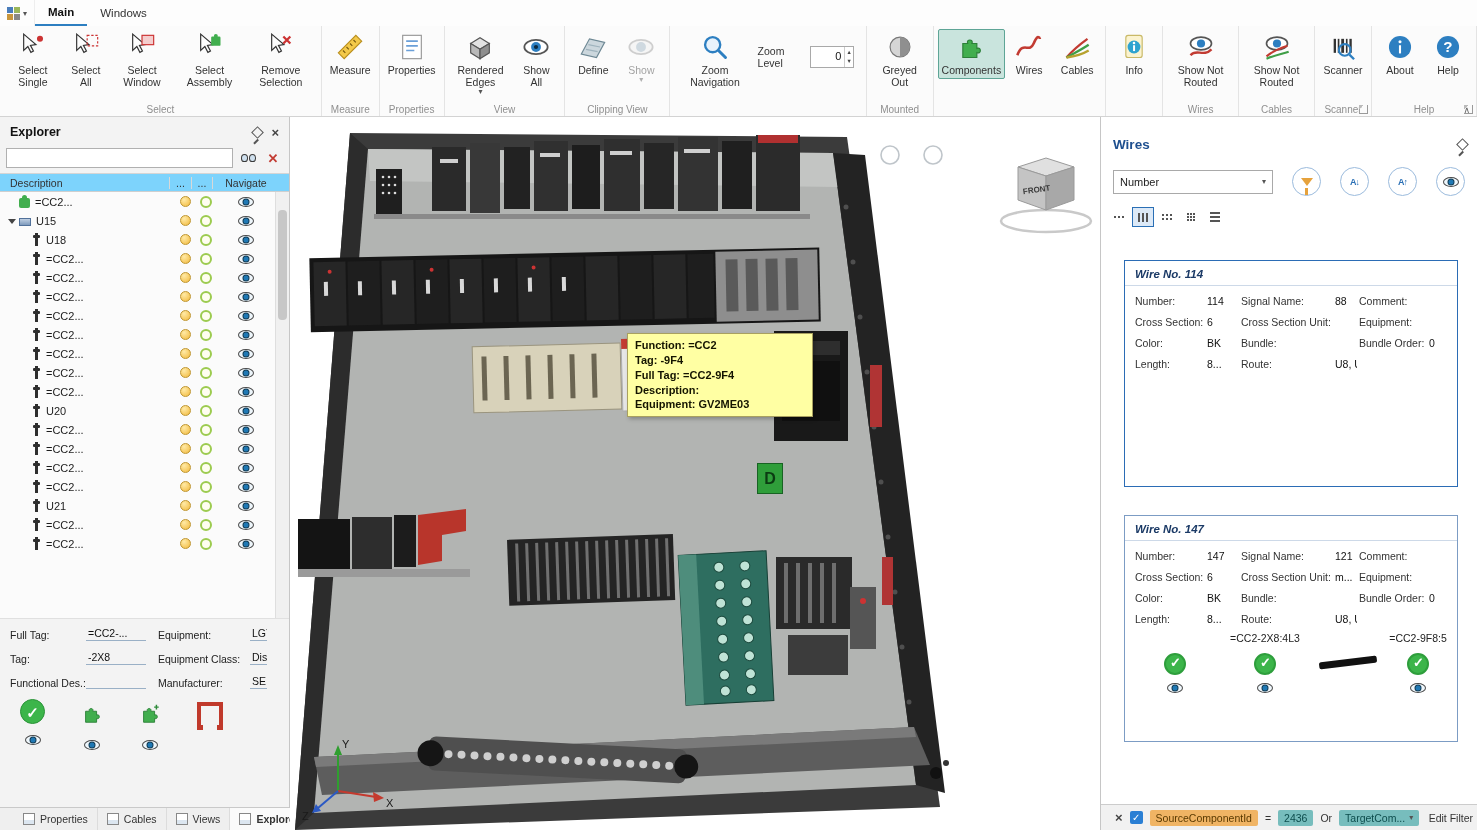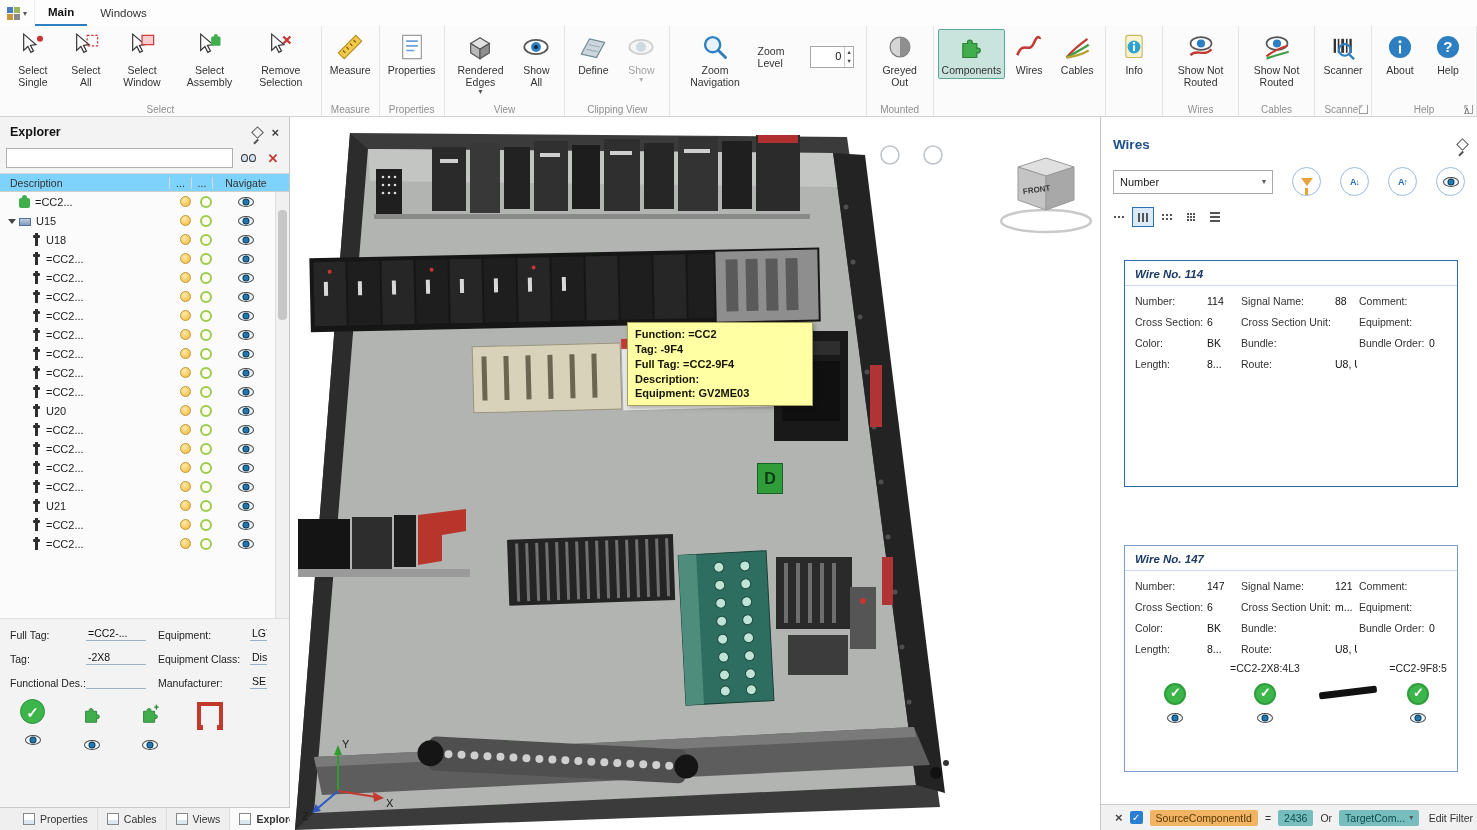--- a/index.html
+++ b/index.html
@@ -89,21 +89,21 @@
   .qbracket::before,.qbracket::after{content:"";position:absolute;bottom:-2px;width:6px;height:5px;background:#c0392b;}
   .qbracket::before{left:-4px;} .qbracket::after{right:-4px;}
   .spacer{flex:none;height:50px;}
   .bottom-tabs{flex:none;height:22px;border-top:1px solid #c9c9c9;background:#efefef;display:flex;align-items:stretch;padding-left:14px;}
   .btab{display:flex;align-items:center;gap:5px;padding:0 9px;font-size:10.5px;color:#333;border-right:1px solid #dcdcdc;cursor:default;}
   .btab.active{background:#fafafa;font-weight:bold;}
   .btab-ic{width:10px;height:10px;border:1px solid #888;background:linear-gradient(#fff 60%,#dce6f0 60%);}
   
   .viewport{position:absolute;top:117px;left:290px;width:810px;bottom:0;background:#fff;overflow:hidden;}
   .scene{position:absolute;left:0;top:0;}
-  .vtooltip{position:absolute;left:337px;top:205px;width:170px;background:#ffffa3;border:1px solid #a8a060;box-shadow:2px 2px 4px rgba(0,0,0,.25);padding:4px 7px;font-size:11px;font-weight:bold;color:#141400;line-height:1.35;}
+  .vtooltip{position:absolute;left:337px;top:216px;width:170px;background:#ffffa3;border:1px solid #a8a060;box-shadow:2px 2px 4px rgba(0,0,0,.25);padding:4px 7px;font-size:11px;font-weight:bold;color:#141400;line-height:1.35;}
   .dmarker{position:absolute;left:467px;top:346px;width:24px;height:29px;background:#2f9e3a;border:1px solid #186323;color:#0b3b12;font-weight:bold;font-size:16px;display:flex;align-items:center;justify-content:center;}
   
   .wires-panel{position:absolute;top:117px;left:1100px;right:0;bottom:0;background:#fff;border-left:1px solid #c6c6c6;box-sizing:border-box;}
   .wp-head{display:flex;align-items:center;margin:20px 10px 0 12px;}
   .wp-title{font-size:13.5px;font-weight:bold;color:#1e4f8f;}
   .wp-controls{margin:15px 12px 0;display:flex;align-items:center;gap:19px;}
   .wp-select{width:178px;height:22px;border:1px solid #a9a9a9;background:#fff;display:flex;align-items:center;font-size:11px;padding:0 6px;color:#222;justify-content:space-between;}
   .roundbtn{width:29px;height:29px;border-radius:50%;border:1.5px solid #9bbbdd;background:#fff;display:flex;align-items:center;justify-content:center;box-sizing:border-box;flex:none;}
   .roundbtn.first{margin-left:auto;}
   .funnel{width:0;height:0;border-left:6px solid transparent;border-right:6px solid transparent;border-top:8px solid #e6a23c;position:relative;}
@@ -112,21 +112,21 @@
   .wp-viewmodes{margin:11px 0 0 7px;display:flex;gap:2px;}
   .vmbtn{width:20px;height:18px;border:1px solid transparent;display:flex;align-items:center;justify-content:center;}
   .vmbtn.active{border-color:#2a6fb5;background:#dce9f7;}
   .d1{width:2px;height:2px;background:#555;box-shadow:4px 0 #555,8px 0 #555;margin-right:8px;}
   .d2{width:2px;height:9px;background:#555;box-shadow:4px 0 #555,8px 0 #555;margin-right:8px;}
   .d3{width:2px;height:2px;background:#555;box-shadow:4px 0 #555,0 4px #555,4px 4px #555,8px 0 #555,8px 4px #555;margin:-4px 8px 0 0;}
   .d4{width:2px;height:2px;background:#555;box-shadow:3px 0 #555,6px 0 #555,0 3px #555,3px 3px #555,6px 3px #555,0 6px #555,3px 6px #555,6px 6px #555;margin:-6px 6px 0 0;}
   .d5{width:10px;height:2px;background:#555;box-shadow:0 4px #555,0 8px #555;margin-top:-8px;}
   .wire-card{position:relative;margin:0 19px 0 23px;height:227px;border:1px solid #7c9cc4;background:#fff;box-sizing:border-box;}
   .wire-card.selected{border:1.5px solid #2b6cb5;}
-  .card1{margin-top:33px;} .card2{margin-top:58px;}
+  .card1{margin-top:33px;} .card2{margin-top:28px;}
   .wc-head{font-size:11.5px;font-weight:bold;color:#1b3a66;padding:7px 10px 5px;border-bottom:1px solid #cdd9e8;font-style:italic;}
   .wc-fields{display:grid;grid-template-columns:104px 116px 1fr;column-gap:2px;row-gap:9px;padding:9px 10px 0;}
   .wf{display:flex;font-size:10.5px;color:#111;white-space:nowrap;overflow:hidden;}
   .wf-l{color:#333;flex:none;}
   .wc-fields .wf:nth-of-type(3n+1) .wf-l{width:72px;}
   .wc-fields .wf:nth-of-type(3n+2) .wf-l{width:94px;}
   .wc-fields .wf:nth-of-type(3n) .wf-l{width:70px;}
   .wc-terms{display:grid;grid-template-columns:88px 92px 74px 1fr;padding:0 6px;margin-top:7px;}
   .tc{display:flex;flex-direction:column;align-items:center;gap:8px;}
   .tlab{height:13px;font-size:10.5px;color:#222;white-space:nowrap;}

